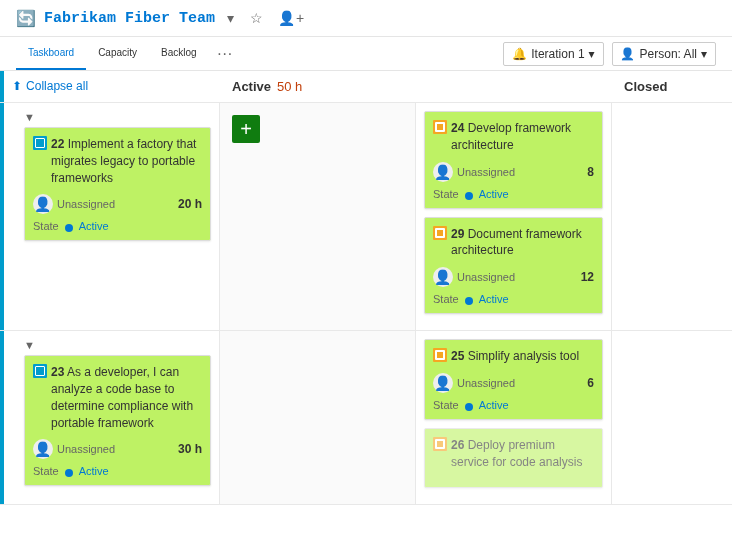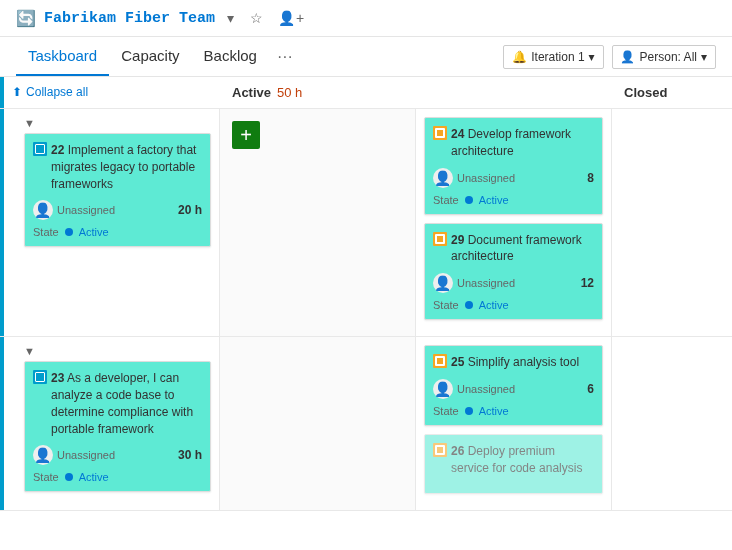--- a/index.html
+++ b/index.html
@@ -5,21 +5,21 @@
     * { box-sizing: border-box; margin: 0; padding: 0; }
     body { font-family: 'Segoe UI', sans-serif; font-size: 13px; color: #333; background: #fff; width: 732px; height: 550px; overflow: hidden; }
 
     
     .top-bar { display: flex; align-items: center; padding: 8px 16px; border-bottom: 1px solid #e5e5e5; gap: 8px; }
     .team-name { font-size: 15px; font-weight: 600; color: #0078d4; cursor: pointer; font-family: Liberation Mono, monospace; }
     .icon-btn { background: none; border: none; cursor: pointer; color: #666; font-size: 14px; padding: 2px 4px; }
 
     
     .nav-bar { display: flex; align-items: center; padding: 0 16px; border-bottom: 1px solid #e5e5e5; }
-    .nav-tab { padding: 10px 12px; cursor: pointer; color: #333; font-size: 15px; border-bottom: 2px solid transparent; }
+    .nav-tab { padding: 10px 12px; cursor: pointer; color: #333; font-size: 10px; border-bottom: 2px solid transparent; }
     .nav-tab.active { border-bottom: 2px solid #0078d4; color: #0078d4; }
     .nav-spacer { flex: 1; }
     .nav-right { display: flex; align-items: center; gap: 8px; padding: 4px 0; }
     .nav-right-btn { display: flex; align-items: center; gap: 4px; padding: 4px 8px; border: 1px solid #ccc; border-radius: 2px; cursor: pointer; font-size: 12px; color: #333; background: #fff; }
     .nav-dots { font-size: 16px; color: #666; cursor: pointer; padding: 0 8px; }
 
     
     .board-container { display: flex; flex-direction: column; height: calc(550px - 88px); overflow: hidden; }
     .collapse-btn { background: none; border: none; cursor: pointer; color: #0078d4; font-size: 12px; display: flex; align-items: center; gap: 4px; }
 
@@ -34,31 +34,31 @@
     
     .board-body { display: flex; flex: 1; overflow-y: auto; flex-direction: column; }
     .swim-lane { display: flex; position: relative; min-height: 160px; border-bottom: 1px solid #e8e8e8; }
 
     .lane-backlog { width: 220px; min-width: 220px; padding: 8px 8px 8px 20px; border-right: 1px solid #e8e8e8; border-left: 4px solid #009ccc; }
     .lane-new { flex: 1; padding: 8px; border-right: 1px solid #e8e8e8; background: #fafafa; }
     .lane-active { flex: 1; padding: 8px; border-right: 1px solid #e8e8e8; }
     .lane-closed { width: 120px; min-width: 120px; padding: 8px; }
 
     
-    .card { background: #5eead4; border: 1px solid #ddd; border-radius: 2px; padding: 8px; margin-bottom: 8px; box-shadow: 0 1px 2px rgba(0,0,0,0.08); }
+    .card { background: #bef264; border: 1px solid #ddd; border-radius: 2px; padding: 8px; margin-bottom: 8px; box-shadow: 0 1px 2px rgba(0,0,0,0.08); }
     .card-title { font-size: 12px; color: #333; line-height: 1.4; margin-bottom: 8px; display: flex; gap: 4px; align-items: flex-start; }
     .card-icon { width: 14px; height: 14px; min-width: 14px; background: #f5a623; border-radius: 1px; display: inline-flex; align-items: center; justify-content: center; }
     .card-icon.task { background: #f5a623; }
     .card-icon-inner { width: 10px; height: 10px; border: 2px solid #fff; border-radius: 1px; }
     .card-icon.pbi { background: #009ccc; }
     .card-meta { display: flex; align-items: center; justify-content: space-between; margin-bottom: 6px; }
     .card-user { display: flex; align-items: center; gap: 4px; color: #666; font-size: 11px; }
     .user-avatar { width: 20px; height: 20px; border-radius: 50%; background: #eee; display: flex; align-items: center; justify-content: center; }
     .card-hours { font-size: 12px; font-weight: 600; color: #333; }
-    .card-state { display: flex; align-items: center; gap: 6px; font-size: 11px; color: #666; }
+    .card-state { display: flex; align-items: flex-end; gap: 6px; font-size: 11px; color: #666; }
     .state-dot { width: 8px; height: 8px; border-radius: 50%; background: #0078d4; }
     .state-label-val { color: #0078d4; font-size: 11px; }
 
     
     .add-btn { width: 28px; height: 28px; background: #107c10; border: none; border-radius: 2px; color: #fff; font-size: 20px; cursor: pointer; display: flex; align-items: center; justify-content: center; margin: 4px; }
 
     
     .person-icon { font-size: 14px; color: #888; }
   </style>
 </head>

